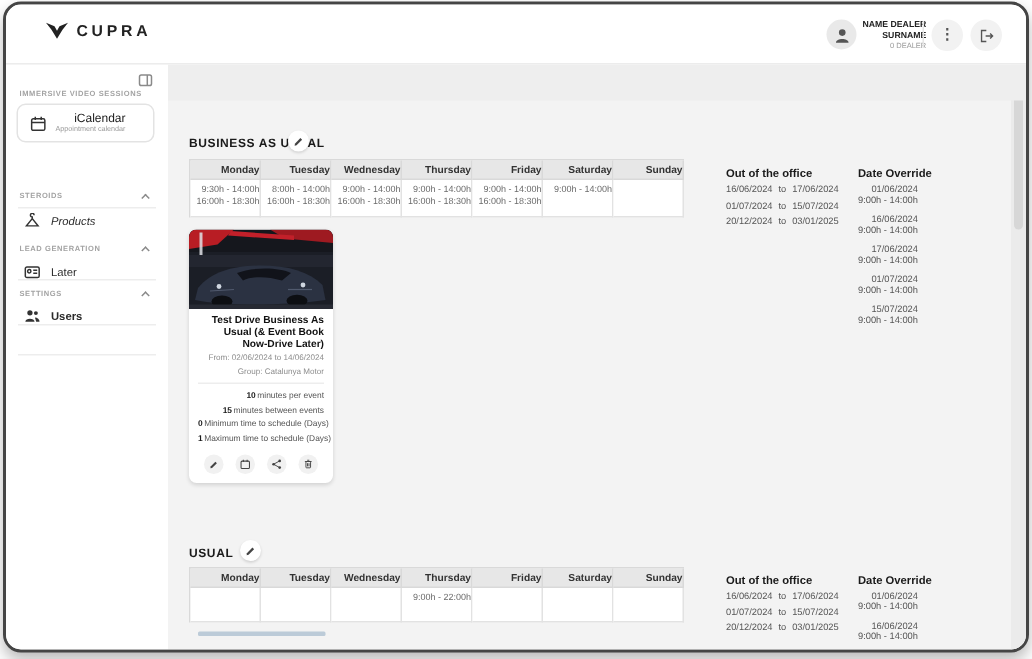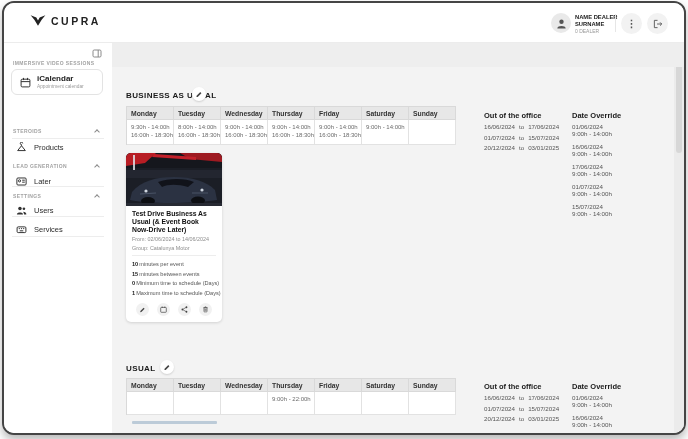--- a/index.html
+++ b/index.html
@@ -1,37 +1,37 @@
 <!DOCTYPE html>
 <html><head>
 <meta charset="utf-8">
 <style>
   * { margin:0; padding:0; box-sizing:border-box; }
   html,body { width:688px; height:439px; background:#fff; font-family:"Liberation Sans", sans-serif; }
   #frame { position:absolute; left:2px; top:1px; width:684px; height:434px; border:2px solid #454545;
-           border-radius:12px; overflow:hidden; background:#f2f2f2; box-shadow:0 5px 10px rgba(0,0,0,.28); }
+           border-radius:12px; overflow:hidden; background:#f2f2f2; box-shadow:0 5px 10px rgba(0,0,0,.28);text-align:right; }
 
   
   .topbar { position:absolute; left:0; top:0; width:100%; height:40px; background:#fff; border-bottom:1px solid #ececec; z-index:5; }
   .logo { position:absolute; left:26px; top:11px; display:flex; align-items:center; gap:5px; }
   .logo-word { font-size:10.5px; font-weight:700; letter-spacing:2.5px; color:#222; }
   .avatar { position:absolute; left:547px; top:10px; width:20px; height:20px; border-radius:50%; background:#e9e9e9; display:flex; align-items:center; justify-content:center; }
   .userblock { position:absolute; left:571px; top:11px; }
   .uname { font-size:5.8px; font-weight:700; color:#222; line-height:6.5px; }
   .urole { font-size:5px; color:#999; margin-top:1px; }
   .tb-divider { position:absolute; left:611px; top:11px; width:1px; height:18px; background:#e6e6e6; }
   .circ-btn { position:absolute; width:21px; height:21px; border-radius:50%; background:#f2f2f2; display:flex; align-items:center; justify-content:center; color:#444; }
   .kebab { font-size:10px; font-weight:700; line-height:10px; color:#555; }
 
   
   .sidebar { position:absolute; left:0; top:40px; width:108px; bottom:0; background:#fff; z-index:4; }
   .collapse-btn { position:absolute; left:88px; top:6px; color:#8a8a8a; }
   .side-label { position:absolute; left:9px; font-size:5px; letter-spacing:.4px; color:#a3a3a3; font-weight:700; text-transform:uppercase; }
   .icard { position:absolute; left:7px; top:26px; width:92px; height:26px; border:1px solid #e3e3e3; border-radius:6px; background:#fff; display:flex; align-items:center; padding-left:8px; gap:6px; }
-  .icard-title { font-size:8px; font-weight:700; color:#1a1a1a; line-height:8px; }
+  .icard-title { font-size:8px; font-weight:400; color:#1a1a1a; line-height:8px; }
   .icard-sub { font-size:4.8px; color:#9a9a9a; margin-top:1px; }
   .side-item { position:absolute; left:0; width:108px; height:15px; display:flex; align-items:center; gap:7px; padding-left:12px; }
   .side-item span { font-size:7.5px; color:#2b2b2b; }
   .side-div { position:absolute; left:8px; width:92px; height:1px; background:#ededed; }
   .chev { position:absolute; left:91px; width:4px; height:4px; border:solid #8a8a8a; border-width:0 1px 1px 0; transform:rotate(-135deg); }
 
   
   .main { position:absolute; left:108px; top:40px; right:0; bottom:0; background:#f3f3f3; }
   .tabstrip { position:absolute; left:108px; top:40px; right:0; height:24px; background:#eeeeee; z-index:3; }
   .tab { position:absolute; top:7px; font-size:7.5px; font-weight:700; letter-spacing:.4px; }
@@ -139,21 +139,21 @@
       <span>
         <div class="icard-title">iCalendar</div>
         <div class="icard-sub">Appointment calendar</div>
       </span>
     </div>
 
     <div class="side-label" style="top:85px;">STEROIDS</div>
     <i class="chev" style="top:87px;"></i>
     <div class="side-div" style="top:95px;"></div>
 
-    <div class="side-item" style="top:97px;">
+    <div class="side-item" style="top:97px;font-style:italic;">
       <span style="display:flex;">
         <svg width="11" height="11" viewBox="0 0 10 10" fill="none" stroke="#333" stroke-width="0.9">
             <path d="M5 3.4 L1.5 7.8 H8.5 Z"></path>
             <path d="M5 3.4 V2.4 a1.1 1.1 0 1 1 1.1 -1.1"></path>
           </svg>
       </span>
       <span>Products</span>
     </div>
 
     <div class="side-label" style="top:120px;">LEAD GENERATION</div>
@@ -168,45 +168,33 @@
             <line x1="5.6" y1="5.6" x2="8" y2="5.6"></line>
           </svg>
       </span>
       <span>Later</span>
     </div>
     <div class="side-div" style="top:143px;"></div>
 
     <div class="side-label" style="top:150px;">SETTINGS</div>
     <i class="chev" style="top:152px;"></i>
 
-    <div class="side-item" style="top:160px;">
+    <div class="side-item" style="top:160px;font-weight:bold;">
       <span style="display:flex;">
         <svg width="11" height="11" viewBox="0 0 10 10">
             <circle cx="3.6" cy="3.2" r="1.6" fill="#333"></circle>
             <path d="M0.8 8.6 C0.8 6.2 6.4 6.2 6.4 8.6 Z" fill="#333"></path>
             <circle cx="7.2" cy="3.4" r="1.2" fill="#333"></circle>
             <path d="M6.6 6.1 C8.2 6.2 9.4 7 9.4 8.6 L7.4 8.6" fill="#333"></path>
           </svg>
       </span>
       <span>Users</span>
     </div>
     <div class="side-div" style="top:173px;"></div>
 
-    <div class="side-item" style="top:179px;">
-      <span style="display:flex;">
-        <svg width="11" height="11" viewBox="0 0 10 10" fill="none" stroke="#333" stroke-width="0.9">
-            <rect x="1" y="2.6" width="8" height="5.2" rx="1"></rect>
-            <line x1="3" y1="4.2" x2="3" y2="4.2" stroke-linecap="round" stroke-width="1.2"></line>
-            <line x1="5" y1="4.2" x2="5" y2="4.2" stroke-linecap="round" stroke-width="1.2"></line>
-            <line x1="7" y1="4.2" x2="7" y2="4.2" stroke-linecap="round" stroke-width="1.2"></line>
-            <line x1="3.4" y1="6.2" x2="6.6" y2="6.2"></line>
-          </svg>
-      </span>
-      <span>Services</span>
-    </div>
     <div class="side-div" style="top:193px;"></div>
   </div>
 
   <div class="main"></div>
 
   <div class="tabstrip"></div>
   <div class="tab inactive" style="left:118px; top:47px;">MY ACCOUNT</div>
   <div class="tab active" style="left:176px; top:47px;">MY AVAILABILITY</div>
   <div class="tab-underline" style="left:174px; top:61px; width:56px;"></div>
   <div class="filter-btn">

